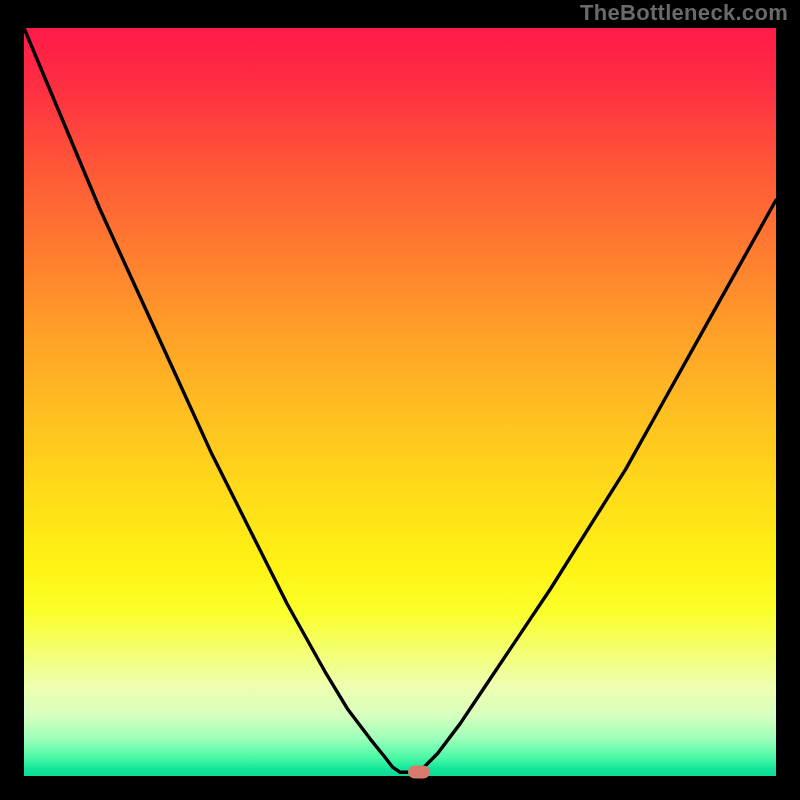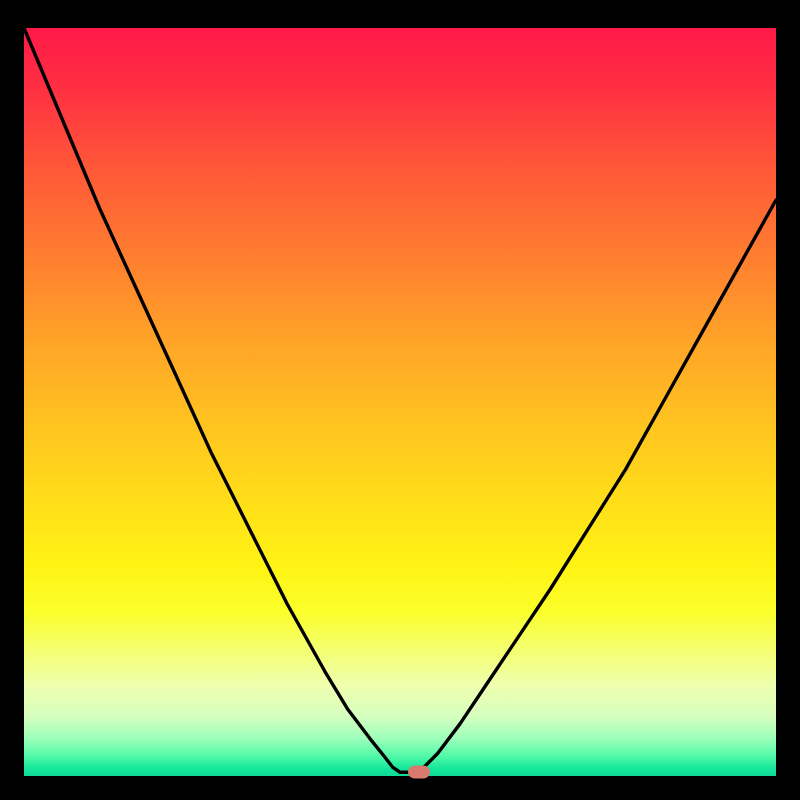--- a/index.html
+++ b/index.html
@@ -67,20 +67,21 @@
     border-radius: 8px;
     background: #d97a6f;
     transform: translate(-50%, -50%);
   }
 </style>
 </head>
 <body>
 
 <div class="frame">
 
+  <div class="watermark">TheBottleneck.com</div>
 
   <div class="plot-area">
 
     <svg class="curve" viewBox="0 0 752 748" preserveAspectRatio="none">
       <path id="curve-path" fill="none" stroke="#000" stroke-width="3.4" stroke-linejoin="round" stroke-linecap="round" d="M0.00 0.00 L37.60 89.76 L75.20 179.52 L112.80 261.80 L150.40 344.08 L188.00 426.36 L225.60 501.16 L263.20 575.96 L300.80 643.28 L323.36 680.68 L345.92 710.60 L360.96 729.30 L368.48 739.02 L376.00 744.26 L376.00 744.26 L394.80 744.26 L394.80 744.26 L413.60 725.56 L436.16 695.64 L466.24 650.76 L496.32 605.88 L526.40 561.00 L564.00 501.16 L601.60 441.32 L639.20 374.00 L676.80 306.68 L714.40 239.36 L752.00 172.04"></path>
     </svg>
 
     <div id="marker" class="marker" style="left: 394.8px; top: 744.26px;"></div>
   </div>
 

